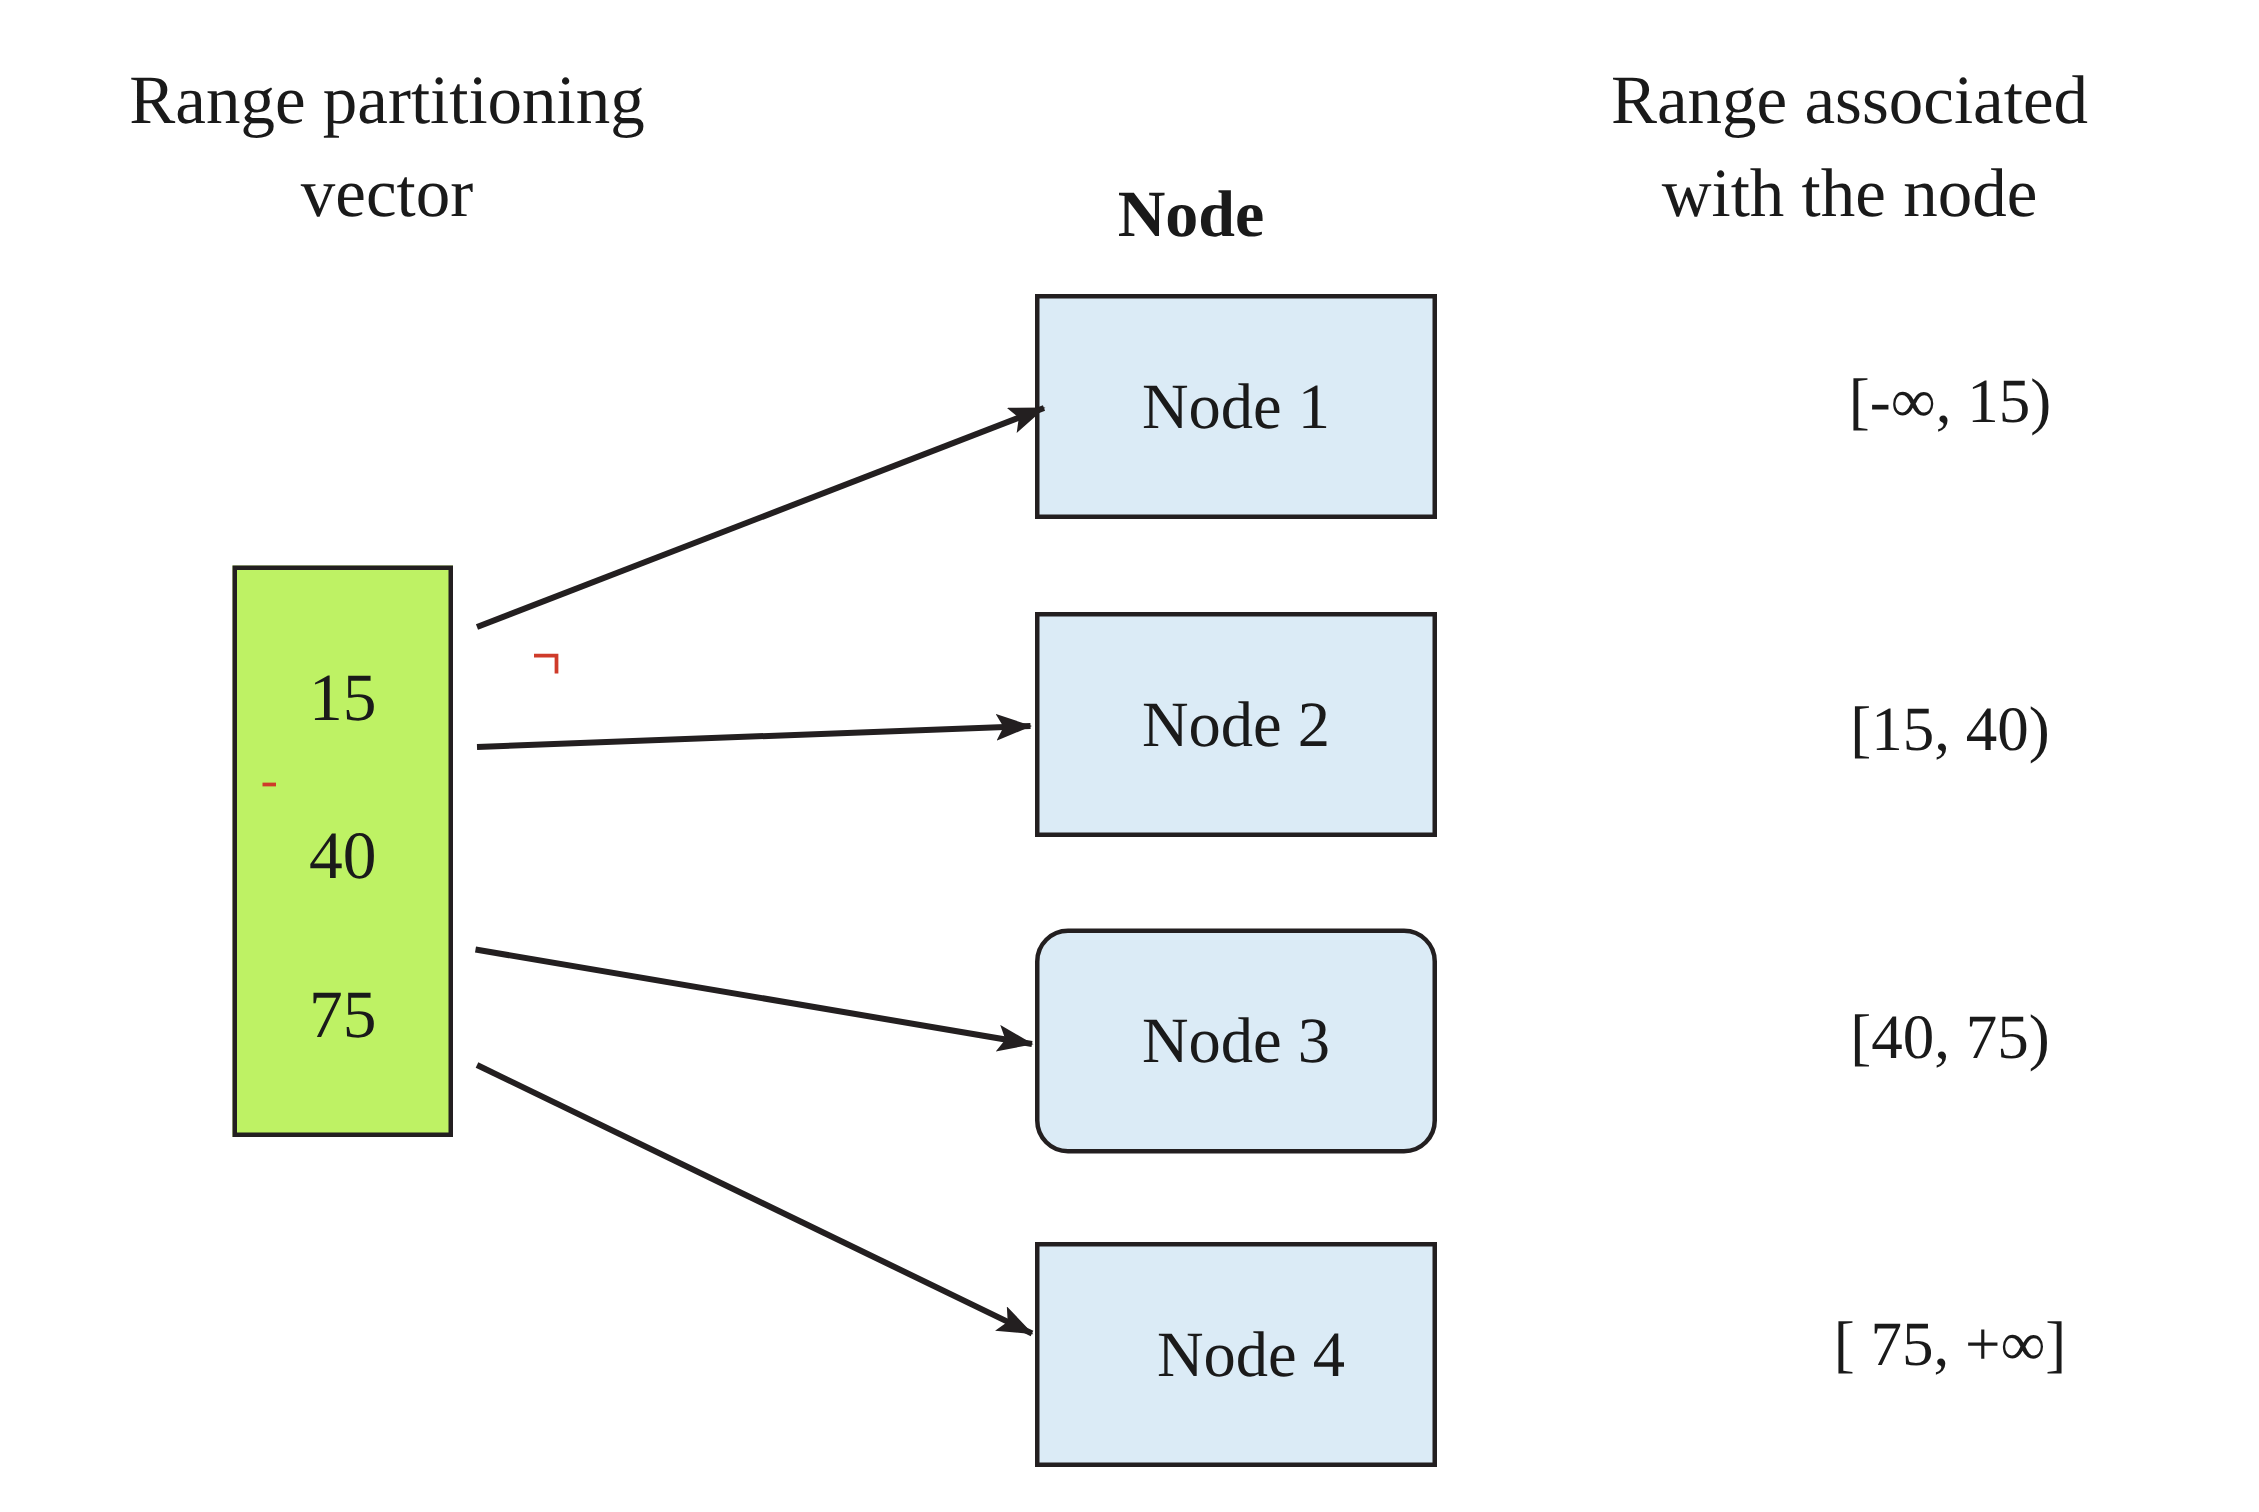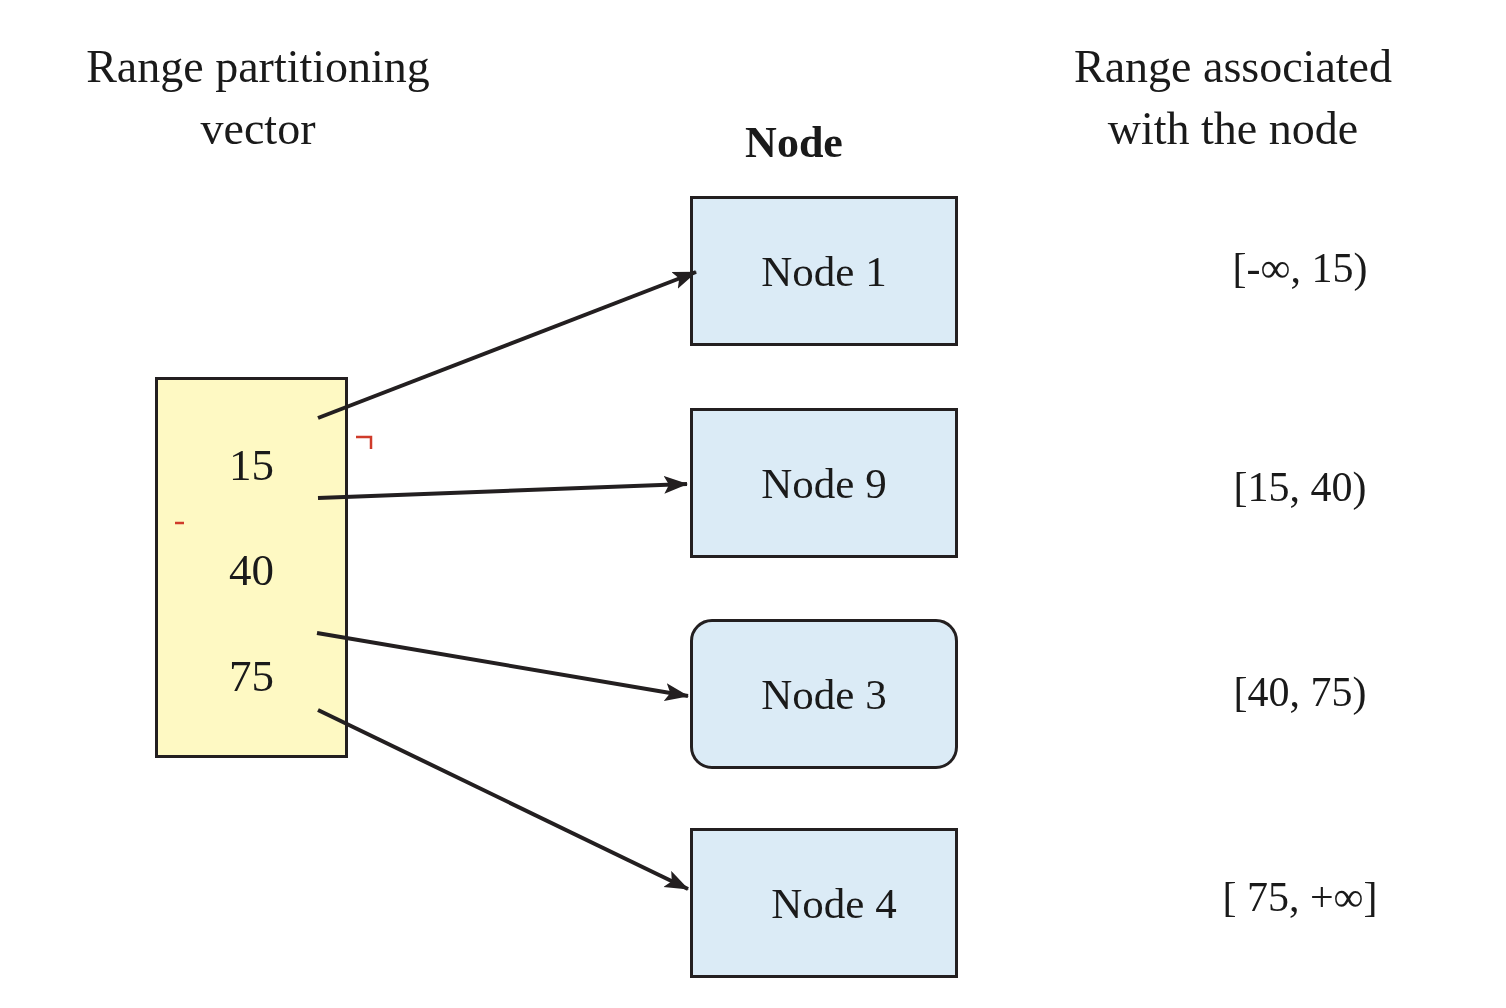--- a/index.html
+++ b/index.html
@@ -19,24 +19,24 @@
   .header {
     font-size: 46px;
     line-height: 62px;
     text-align: center;
     white-space: nowrap;
   }
   .header .line { display: block; }
   .vector-box {
     left: 155px;
     top: 377px;
-    width: 193px;
+    width: 147px;
     height: 381px;
     border: 3px solid #231f20;
-    background: #fef9c3;
+    background: #bef264;
     box-sizing: border-box;
   }
   .vector-value {
     position: absolute;
     left: 0;
     width: 100%;
     text-align: center;
     font-size: 45px;
     line-height: 50px;
   }
@@ -101,21 +101,21 @@
 <div class="abs vector-box">
   <div class="vector-value v0">15</div>
   <div class="vector-value v1">40</div>
   <div class="vector-value v2">75</div>
 </div>
 
 <div class="abs node-box n0">
   <span>Node 1</span>
 </div>
 <div class="abs node-box n1">
-  <span>Node 9</span>
+  <span>Node 2</span>
 </div>
 <div class="abs node-box n2">
   <span>Node 3</span>
 </div>
 <div class="abs node-box n3">
   <span>Node 4</span>
 </div>
 
 <div class="abs range-label r0">[-∞, 15)</div>
 <div class="abs range-label r1">[15, 40)</div>

